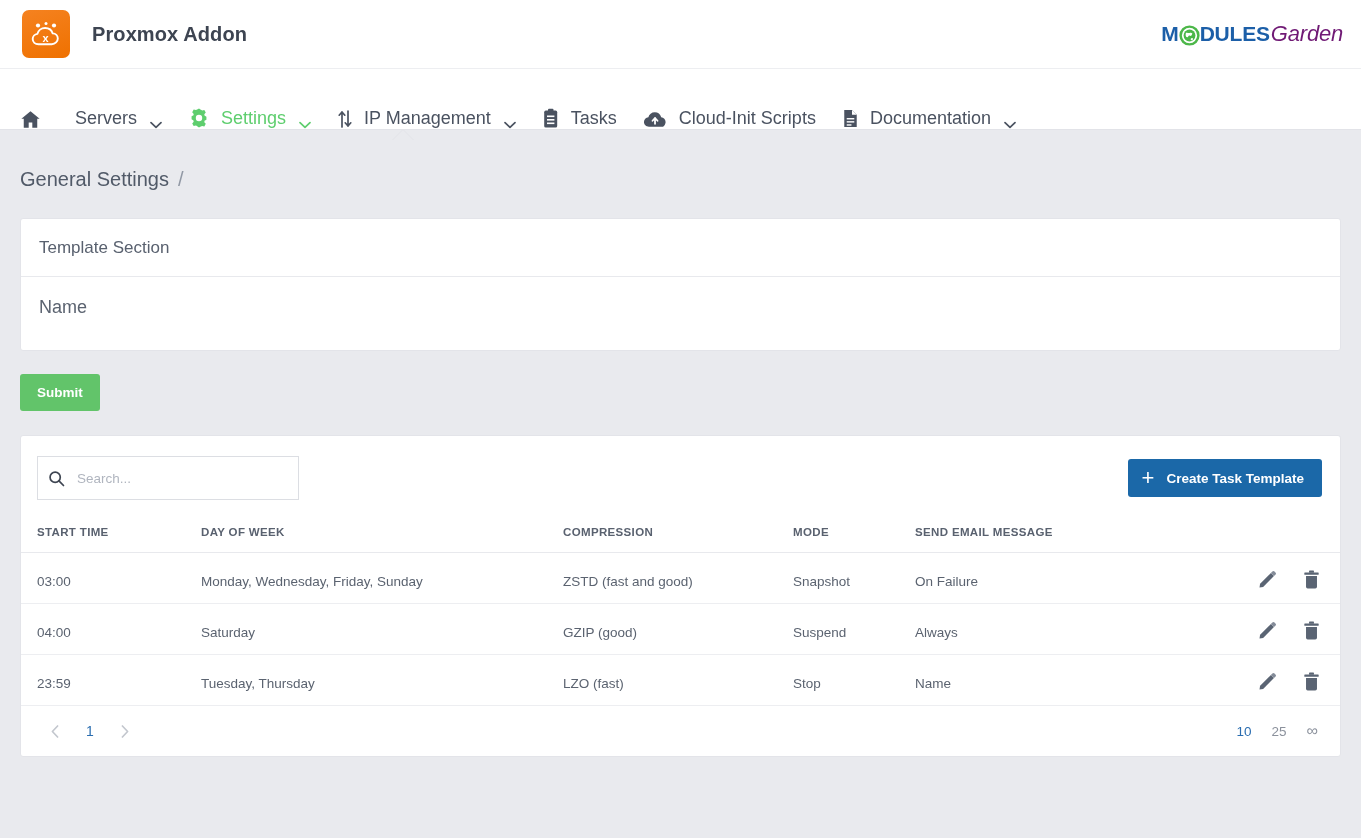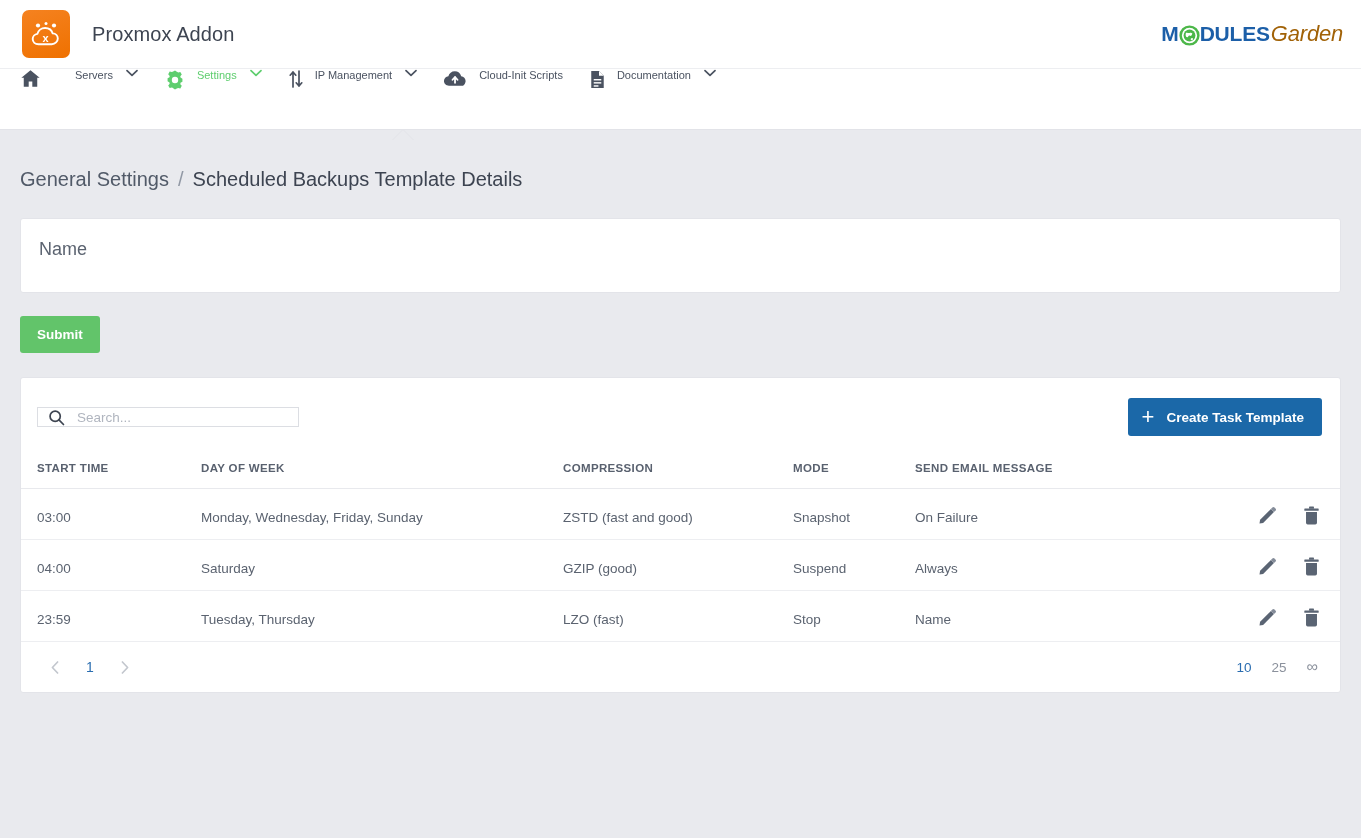--- a/index.html
+++ b/index.html
@@ -25,62 +25,62 @@
   .brand { display: flex; align-items: center; }
   .brand-logo {
     width: 48px; height: 48px;
     border-radius: 7px;
     background: linear-gradient(160deg, #f58220 0%, #ef7100 100%);
     display: flex; align-items: center; justify-content: center;
     margin-left: 10px;
   }
   .brand-title {
     font-size: 20px;
-    font-weight: normal;
+    font-weight: bold;
     color: #3d4451;
     margin-left: 22px;
     letter-spacing: .1px;
   }
   .mg-logo {
     margin-left: auto;
     display: flex;
     align-items: center;
     font-weight: bold;
     font-size: 21px;
     letter-spacing: -.2px;
   }
   .mg-blue { color: #1c5fa8; }
   .mg-green {
-    color: #a16207;
+    color: #701a75;
     font-style: italic;
     font-weight: normal;
     font-size: 22px;
     margin-left: 1px;
   }
   .mg-globe { display: inline-flex; margin: 0 0px; position: relative; top: 1px; }
 
   
   .navbar {
     height: 62px;
     background: #ffffff;
     border-top: 1px solid #edeef1;
     border-bottom: 1px solid #e2e3e8;
     display: flex;
     align-items: center;
     padding-left: 10px;
     position: relative;
   }
   .nav-item {
     display: flex;
-    align-items: flex-start;
+    align-items: flex-end;
     height: 100%;
     padding: 0 13px;
     cursor: pointer;
     color: #4a5260;
-    font-size: 11px;
+    font-size: 18px;
   }
   .nav-item .nav-ico { display: flex; align-items: center; margin-right: 11px; }
   .nav-item .nav-label { white-space: nowrap; }
   .nav-item .caret { margin-left: 13px; display: flex; align-items: center; }
   .nav-item.active .nav-label { color: #5ece6e; }
   .nav-home { padding: 0 10px 0 10px; }
   .nav-pointer {
     position: absolute;
     left: 392px;
     bottom: -11px;
@@ -164,21 +164,21 @@
   .card-table { margin-top: 24px; }
   .table-toolbar {
     display: flex;
     align-items: center;
     padding: 20px 18px 14px 16px;
   }
   .search-box {
     display: flex;
     align-items: center;
     width: 262px;
-    height: 20px;
+    height: 44px;
     border: 1px solid #dcdee3;
     border-radius: 0;
     padding: 0 10px;
   }
   .search-box .s-ico { display: flex; align-items: center; margin-right: 10px; }
   .search-input {
     border: none;
     outline: none;
     font-size: 13.5px;
     font-family: "Liberation Sans", sans-serif;
@@ -331,20 +331,32 @@
       </svg>
     </span>
     <span class="nav-label">IP Management</span>
     <span class="caret">
       <svg width="12" height="8" viewBox="0 0 12 8" aria-hidden="true">
         <path d="M1 1.6 6 6.4l5-4.8" fill="none" stroke="#4a5260" stroke-width="1.7" stroke-linecap="round" stroke-linejoin="round"></path>
       </svg>
     </span>
   </div>
 
+  <div class="nav-item">
+    <span class="nav-ico">
+      <svg width="18" height="21" viewBox="0 0 18 21" aria-hidden="true">
+        <rect x="2.2" y="2.6" width="13" height="17" rx="1.6" fill="#4a5260"></rect>
+        <rect x="6" y="0.8" width="5.5" height="3.6" rx="1" fill="#4a5260"></rect>
+        <rect x="5" y="7.5" width="7.4" height="1.6" fill="#ffffff"></rect>
+        <rect x="5" y="11" width="7.4" height="1.6" fill="#ffffff"></rect>
+        <rect x="5" y="14.5" width="7.4" height="1.6" fill="#ffffff"></rect>
+      </svg>
+    </span>
+    <span class="nav-label">Tasks</span>
+  </div>
 
   <div class="nav-item">
     <span class="nav-ico">
       <svg width="25" height="19" viewBox="0 0 26 19" aria-hidden="true">
         <path d="M20.6 17H6.2C3.3 17 1 14.8 1 12.1c0-2.5 2-4.6 4.6-4.9C6.3 4.1 9 2 12.3 2c3.2 0 5.9 2 6.6 5.1 2.6.2 4.6 2.3 4.6 4.9 0 2.7-2.3 5-3 5z" fill="#4a5260"></path>
         <path d="M12.5 14V8.4M12.5 8l-2.6 2.8M12.5 8l2.6 2.8" fill="none" stroke="#ffffff" stroke-width="1.9" stroke-linecap="round" stroke-linejoin="round"></path>
       </svg>
     </span>
     <span class="nav-label">Cloud-Init Scripts</span>
   </div>
@@ -367,25 +379,25 @@
     </span>
   </div>
 
   <div class="nav-pointer"></div>
 </div>
 
 
 <div class="breadcrumb">
   <span class="crumb-link">General Settings</span>
   <span class="crumb-sep">/</span>
-  <span class="crumb-current">Scheduled Backups Template Details</span>
 </div>
 
 
 <div class="card card-section">
+  <div class="card-head">Template Section</div>
   <div class="card-body">
     <div class="field-label">Name</div>
   </div>
 </div>
 
 <button class="btn-submit">Submit</button>
 
 
 <div class="card card-table">
 

